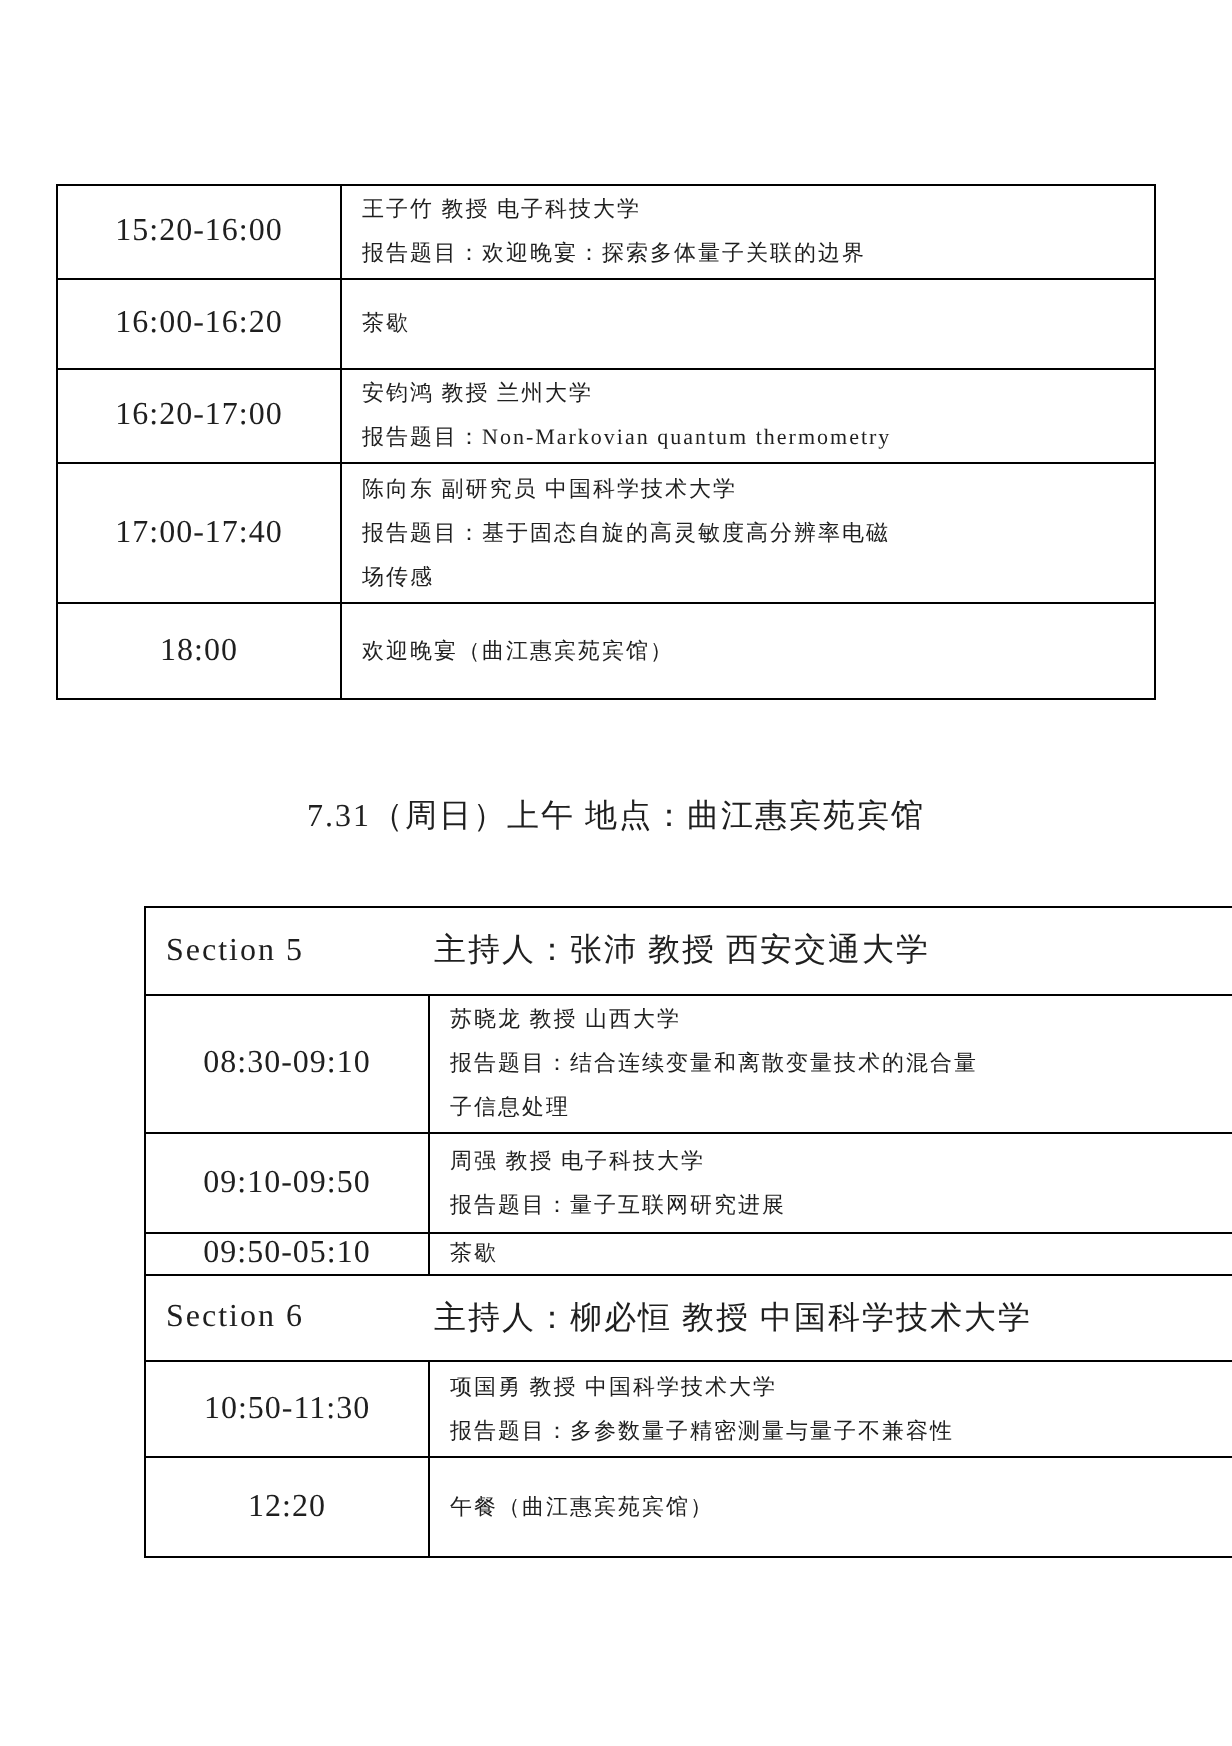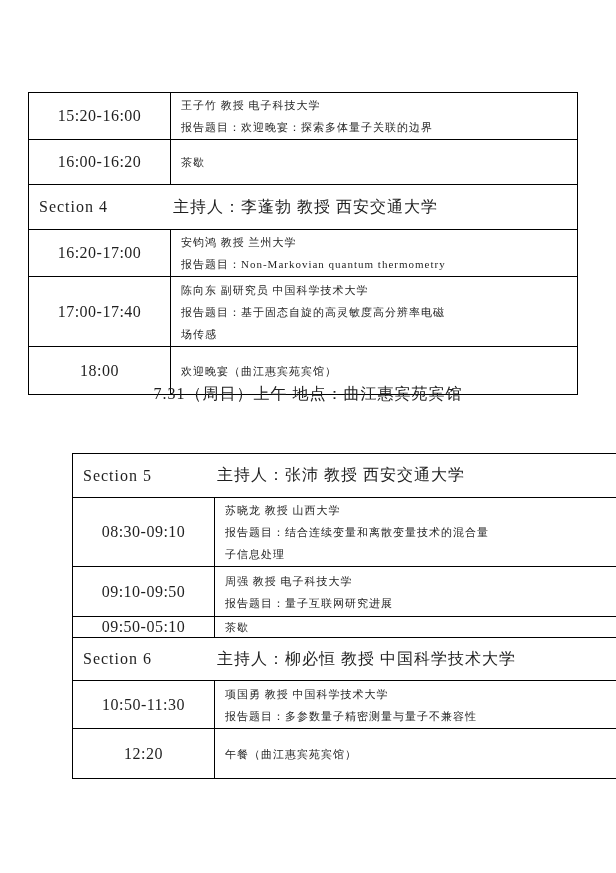--- a/index.html
+++ b/index.html
@@ -23,21 +23,21 @@
   td.content{padding:1px 6px 1px 10px;}
   .line{font-size:11px;line-height:22px;letter-spacing:1px;}
   tr.compact .line{line-height:18px;}
   td.section-cell{padding:0 0 0 10px;}
   .sec-flex{display:flex;align-items:center;}
   .sec-label{
     width:134px;flex-shrink:0;font-size:16px;letter-spacing:1px;
   }
   .sec-host{font-size:16px;letter-spacing:1px;}
   .day-heading{
-    position:absolute;top:384px;left:0;width:616px;text-align:center;
+    position:absolute;top:398px;left:0;width:616px;text-align:center;
     font-size:16px;letter-spacing:1px;
   }
 </style>
 </head>
 <body>
 
 <div class="page">
 
   <table class="schedule t1">
     <colgroup>
@@ -49,28 +49,20 @@
         <td class="time">15:20-16:00</td>
         <td class="content">
           <div class="line">王子竹 教授 电子科技大学</div>
           <div class="line">报告题目：欢迎晚宴：探索多体量子关联的边界</div>
         </td>
       </tr>
       <tr style="height:45px">
         <td class="time">16:00-16:20</td>
         <td class="content">
           <div class="line">茶歇</div>
-        </td>
-      </tr>
-      <tr style="height:45px">
-        <td class="section-cell" colspan="2">
-          <div class="sec-flex">
-            <div class="sec-label">Section 4</div>
-            <div class="sec-host">主持人：李蓬勃 教授 西安交通大学</div>
-          </div>
         </td>
       </tr>
       <tr style="height:44px">
         <td class="time">16:20-17:00</td>
         <td class="content">
           <div class="line">安钧鸿 教授 兰州大学</div>
           <div class="line">报告题目：Non-Markovian quantum thermometry</div>
         </td>
       </tr>
       <tr style="height:70px">

